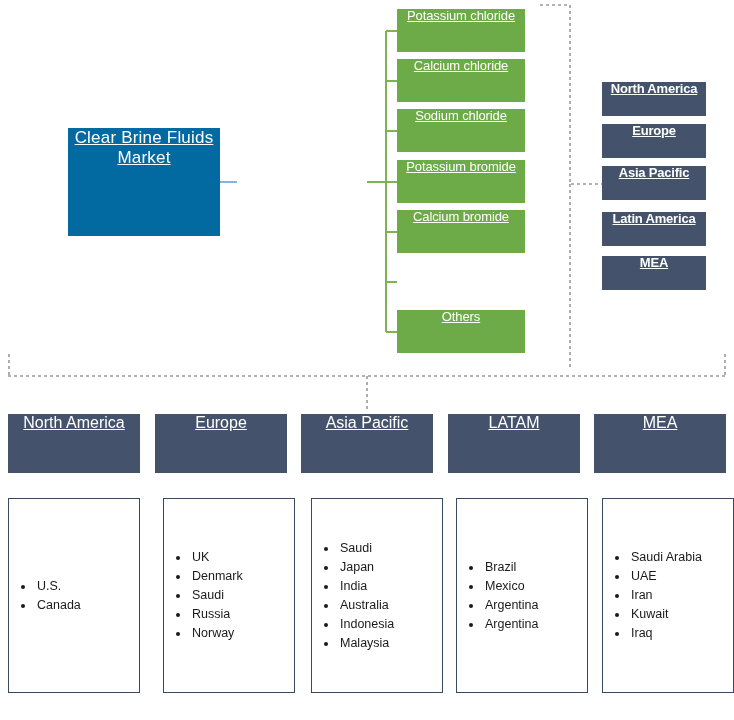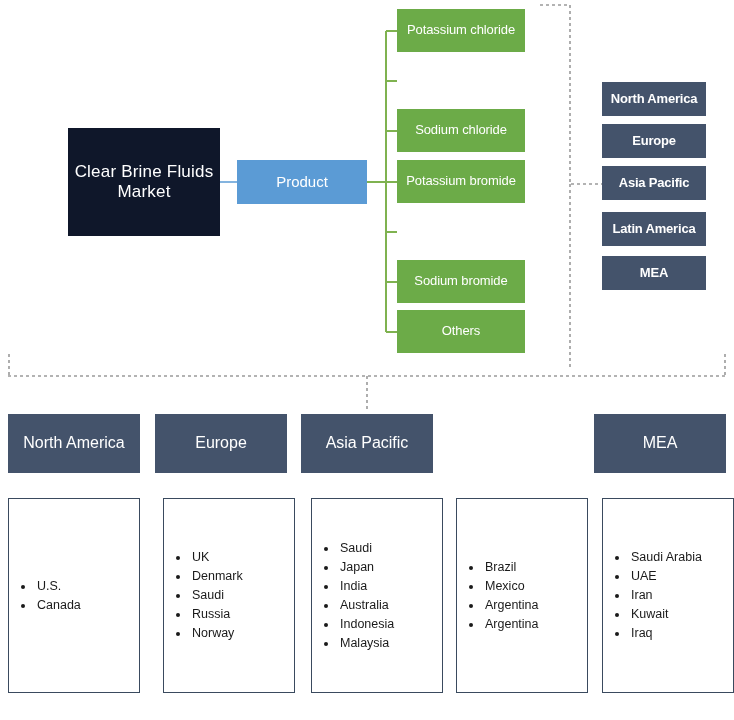--- a/index.html
+++ b/index.html
@@ -24,33 +24,34 @@
     left: 0;
     top: 0;
     width: 734px;
     height: 720px;
     pointer-events: none;
   }
   .node {
     position: absolute;
     box-sizing: border-box;
     display: flex;
-    align-items: center;
+    align-items: flex-start;
     justify-content: center;
     text-align: center;
     color: #ffffff;
     line-height: 1.15;
+    text-decoration: underline;
   }
   
   #root-node {
     left: 68px;
     top: 128px;
     width: 152px;
     height: 108px;
-    background: #0f172a;
+    background: #0369a1;
     font-size: 17px;
     letter-spacing: 0.2px;
   }
   
   #product-node {
     left: 237px;
     top: 160px;
     width: 130px;
     height: 44px;
     background: #5b9bd5;
@@ -136,35 +137,35 @@
     <line x1="8" y1="376" x2="726" y2="376" stroke="#9a9a9a" stroke-width="1.6" stroke-dasharray="3,3"></line>
     <line x1="9" y1="354" x2="9" y2="376" stroke="#9a9a9a" stroke-width="1.6" stroke-dasharray="3,3"></line>
     <line x1="725" y1="354" x2="725" y2="376" stroke="#9a9a9a" stroke-width="1.6" stroke-dasharray="3,3"></line>
     <line x1="367" y1="376" x2="367" y2="410" stroke="#9a9a9a" stroke-width="1.6" stroke-dasharray="3,3"></line>
   </svg>
 
   <div class="node" id="root-node">
     <span>Clear Brine Fluids Market</span>
   </div>
 
-  <div class="node" id="product-node">
-    <span>Product</span>
-  </div>
 
   <div class="node green-node" style="top:9px">
     <span>Potassium chloride</span>
   </div>
+  <div class="node green-node" style="top:59px">
+    <span>Calcium chloride</span>
+  </div>
   <div class="node green-node" style="top:160px">
     <span>Potassium bromide</span>
   </div>
   <div class="node green-node" style="top:109px">
     <span>Sodium chloride</span>
   </div>
-  <div class="node green-node" style="top:260px">
-    <span>Sodium bromide</span>
+  <div class="node green-node" style="top:210px">
+    <span>Calcium bromide</span>
   </div>
   <div class="node green-node" style="top:310px">
     <span>Others</span>
   </div>
 
   <div class="node navy-chip" style="top:82px">
     <span>North America</span>
   </div>
   <div class="node navy-chip" style="top:124px">
     <span>Europe</span>
@@ -180,20 +181,23 @@
   </div>
 
   <div class="node region-header" style="left:8px">
     <span>North America</span>
   </div>
   <div class="node region-header" style="left:155px">
     <span>Europe</span>
   </div>
   <div class="node region-header" style="left:301px">
     <span>Asia Pacific</span>
+  </div>
+  <div class="node region-header" style="left:448px">
+    <span>LATAM</span>
   </div>
   <div class="node region-header" style="left:594px">
     <span>MEA</span>
   </div>
 
   <div class="region-card" style="left:8px">
     <ul>
       <li>U.S.</li>
       <li>Canada</li>
     </ul>

